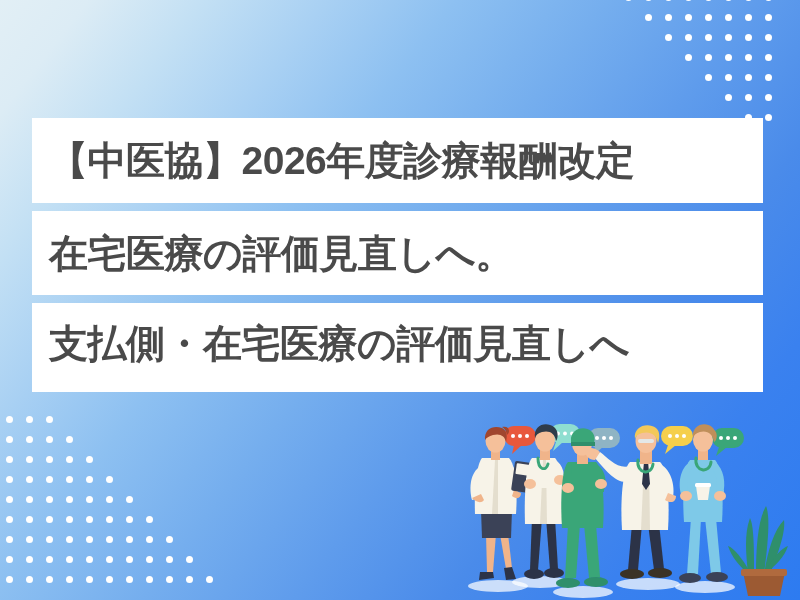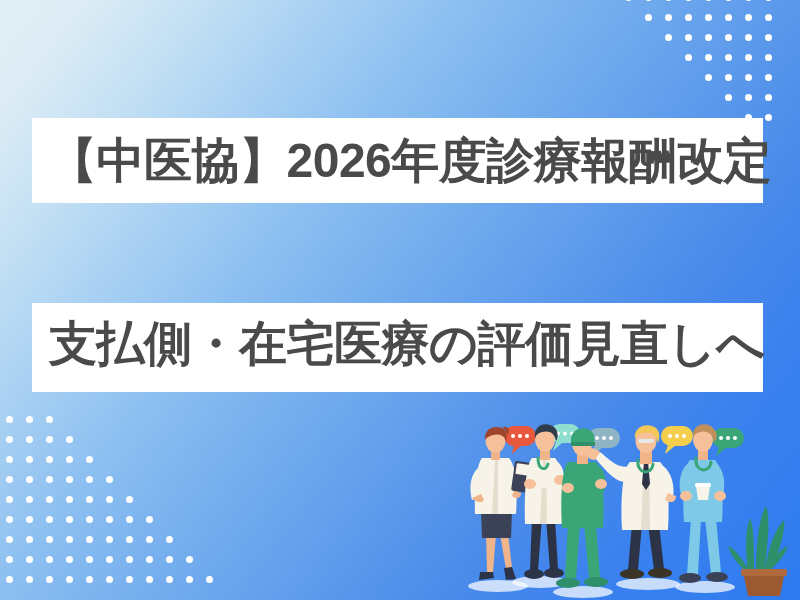--- a/index.html
+++ b/index.html
@@ -53,21 +53,21 @@
     box-sizing: border-box;
     padding-left: 17px;
   }
   #headline-box-1 { top: 118px; height: 85px; }
   #headline-box-2 { top: 211px; height: 84px; }
   #headline-box-3 { top: 303px; height: 89px; }
 
   .headline-text {
     color: #4a4a4a;
     font-weight: bold;
-    font-size: 48px;
+    font-size: 39px;
     line-height: 1;
     letter-spacing: -0.5px;
     white-space: nowrap;
   }
   #headline-box-3 .headline-text { margin-top: -8px; }
 
   
   #illustration {
     position: absolute;
     left: 462px;
@@ -182,20 +182,23 @@
       <div class="dot" style="left: 126px; top: 166px;"></div>
       <div class="dot" style="left: 146px; top: 166px;"></div>
       <div class="dot" style="left: 166px; top: 166px;"></div>
       <div class="dot" style="left: 186px; top: 166px;"></div>
       <div class="dot" style="left: 206px; top: 166px;"></div>
     </div>
 
   <div id="headline-box-1" class="headline-box">
     <span class="headline-text">【中医協】2026年度診療報酬改定</span>
   </div>
+  <div id="headline-box-2" class="headline-box">
+    <span class="headline-text">在宅医療の評価見直しへ。</span>
+  </div>
   <div id="headline-box-3" class="headline-box">
     <span class="headline-text">支払側・在宅医療の評価見直しへ</span>
   </div>
 
   <div id="illustration">
     <svg viewBox="0 0 340 186" xmlns="http://www.w3.org/2000/svg">
 
       <ellipse cx="36" cy="172" rx="30" ry="6" fill="#ffffff" opacity="0.72"></ellipse>
       <ellipse cx="78" cy="168" rx="28" ry="6" fill="#ffffff" opacity="0.72"></ellipse>
       <ellipse cx="121" cy="178" rx="30" ry="6" fill="#ffffff" opacity="0.72"></ellipse>

